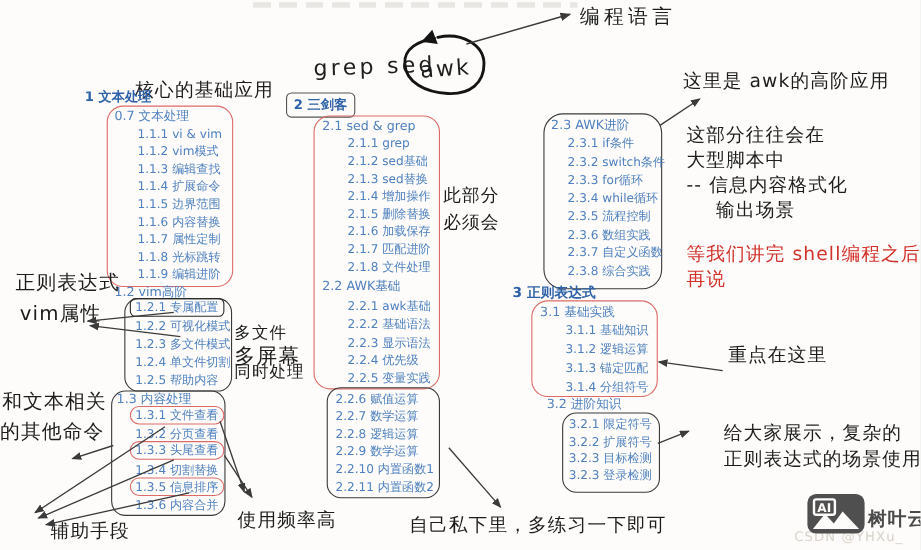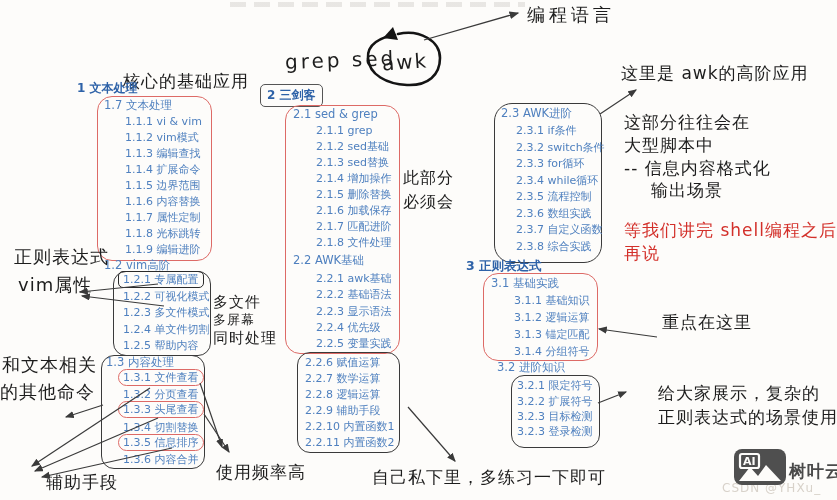--- a/index.html
+++ b/index.html
@@ -32,21 +32,21 @@
   <div class="wmark-top"></div>
 
   <div class="hw" style="left:285px;top:48px;font-size:20px;letter-spacing:3px;transform:rotate(-2deg);">grep  sed</div>
   <div class="hw" style="left:382px;top:50px;font-size:20px;letter-spacing:2px;transform:rotate(-4deg);">awk</div>
   <div class="hw" style="left:527px;top:3px;font-size:18px;letter-spacing:4px;">编程语言</div>
   <div class="hw" style="left:123px;top:70px;font-size:17px;">核心的基础应用</div>
 
   <div class="toplabel" style="left:77px;top:80px;">1 文本处理</div>
 
   <div class="rect" style="left:97px;top:96px;width:113px;height:163px;"></div>
-  <div class="sec" style="left:104px;top:99px;">1.7 文本处理</div>
+  <div class="sec" style="left:104px;top:99px;">0.7 文本处理</div>
   <div class="it" style="left:125px;top:115px;">1.1.1 vi &amp; vim</div>
   <div class="it" style="left:125px;top:131px;">1.1.2 vim模式</div>
   <div class="it" style="left:125px;top:147px;">1.1.3 编辑查找</div>
   <div class="it" style="left:125px;top:163px;">1.1.4 扩展命令</div>
   <div class="it" style="left:125px;top:179px;">1.1.5 边界范围</div>
   <div class="it" style="left:125px;top:195px;">1.1.6 内容替换</div>
   <div class="it" style="left:125px;top:211px;">1.1.7 属性定制</div>
   <div class="it" style="left:125px;top:227px;">1.1.8 光标跳转</div>
   <div class="it" style="left:125px;top:243px;">1.1.9 编辑进阶</div>
 
@@ -67,21 +67,21 @@
   <div class="it oval" style="left:118px;top:434px;">1.3.5 信息排序</div>
   <div class="it" style="left:123px;top:453px;">1.3.6 内容合并</div>
 
   <div class="hw" style="left:14px;top:245px;font-size:18px;">正则表达式</div>
   <div class="hw" style="left:18px;top:273px;font-size:18px;">vim属性</div>
   <div class="hw" style="left:0px;top:380px;font-size:18px;">的其他命令</div>
   <div class="hw" style="left:2px;top:353px;font-size:18px;">和文本相关</div>
   <div class="hw" style="left:46px;top:471px;">辅助手段</div>
 
   <div class="hw" style="left:213px;top:293px;font-size:15px;">多文件</div>
-  <div class="hw" style="left:213px;top:311px;font-size:13px;">多屏幕</div>
+  <div class="hw" style="left:213px;top:311px;font-size:19px;">多屏幕</div>
   <div class="hw" style="left:213px;top:329px;font-size:15px;">同时处理</div>
 
   <div class="tagbox" style="left:260px;top:84px;">2 三剑客</div>
 
   <div class="rect" style="left:285px;top:105px;width:113px;height:247px;"></div>
   <div class="sec" style="left:293px;top:108px;">2.1 sed &amp; grep</div>
   <div class="it" style="left:316px;top:124px;">2.1.1 grep</div>
   <div class="it" style="left:316px;top:140px;">2.1.2 sed基础</div>
   <div class="it" style="left:316px;top:156px;" title="2.1.3 sed替换">2.1.3 sed替换</div>
   <div class="it" style="left:316px;top:172px;">2.1.4 增加操作</div>
@@ -94,21 +94,21 @@
   <div class="it" style="left:316px;top:272px;">2.2.1 awk基础</div>
   <div class="it" style="left:316px;top:288px;">2.2.2 基础语法</div>
   <div class="it" style="left:316px;top:305px;">2.2.3 显示语法</div>
   <div class="it" style="left:316px;top:321px;">2.2.4 优先级</div>
   <div class="it" style="left:316px;top:337px;">2.2.5 变量实践</div>
 
   <div class="brect" style="left:297px;top:352px;width:101px;height:99px;"></div>
   <div class="it" style="left:305px;top:356px;">2.2.6 赋值运算</div>
   <div class="it" style="left:305px;top:372px;">2.2.7 数学运算</div>
   <div class="it" style="left:305px;top:388px;">2.2.8 逻辑运算</div>
-  <div class="it" style="left:305px;top:404px;">2.2.9 辅助手段</div>
+  <div class="it" style="left:305px;top:404px;">2.2.9 数学运算</div>
   <div class="it" style="left:305px;top:420px;">2.2.10 内置函数1</div>
   <div class="it" style="left:305px;top:436px;">2.2.11 内置函数2</div>
 
   <div class="hw" style="left:403px;top:168px;font-size:16px;">此部分</div>
   <div class="hw" style="left:403px;top:192px;font-size:16px;">必须会</div>
 
   <div class="brect" style="left:494px;top:103px;width:106px;height:158px;border-radius:18px;"></div>
   <div class="sec" style="left:501px;top:107px;">2.3 AWK进阶</div>
   <div class="it" style="left:516px;top:124px;">2.3.1 if条件</div>
   <div class="it" style="left:516px;top:141px;">2.3.2 switch条件</div>

